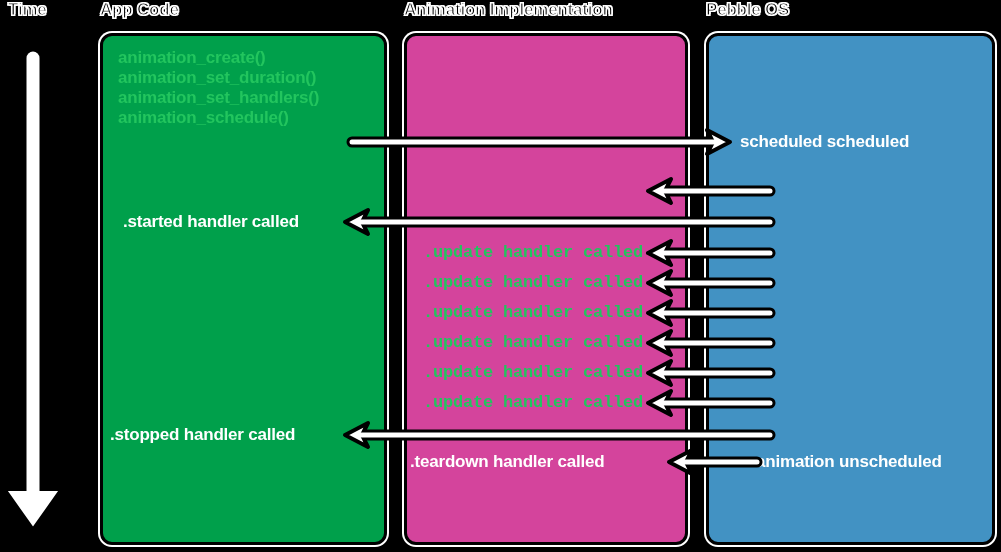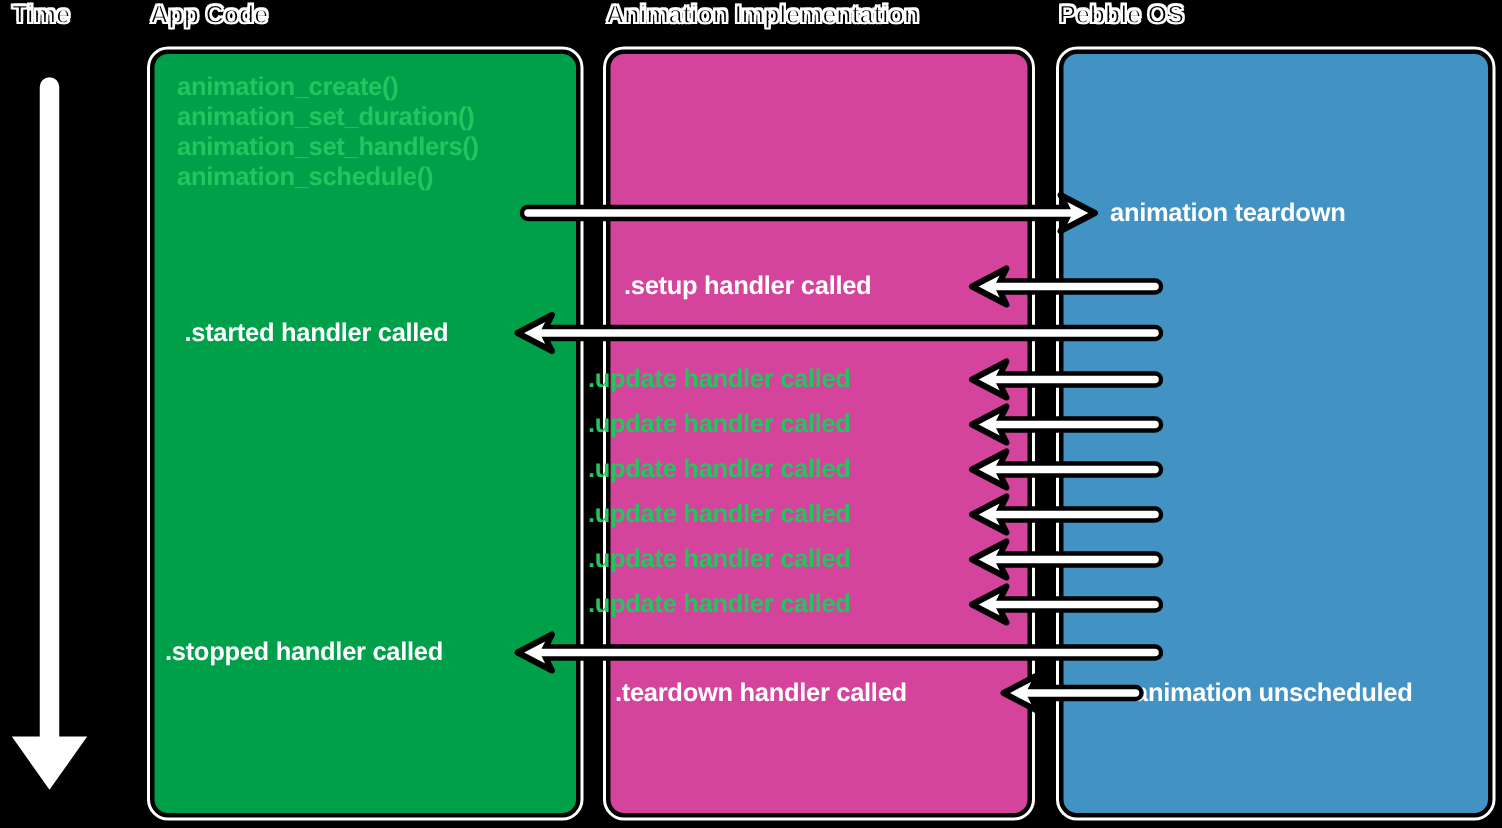--- a/index.html
+++ b/index.html
@@ -53,21 +53,21 @@
   .lines { position: absolute; z-index: 2; }
   .lines div {
     color: #22c55e;
     font-size: 17px;
     font-weight: bold;
     white-space: nowrap;
     letter-spacing: -0.2px;
   }
   #code-lines { left: 118px; top: 48px; }
   #code-lines div { line-height: 20px; height: 20px; }
-  #update-lines { left: 392px; top: 238px; }
+  #update-lines { left: 423px; top: 238px; font-family: Liberation Mono, monospace; }
   #update-lines div { line-height: 30px; height: 30px; }
   #arrow-layer {
     position: absolute;
     left: 0; top: 0;
     width: 1001px;
     height: 552px;
     z-index: 3;
     pointer-events: none;
   }
 </style>
@@ -87,32 +87,31 @@
 
   <div class="lines" id="code-lines">
       <div>animation_create()</div>
       <div>animation_set_duration()</div>
       <div>animation_set_handlers()</div>
       <div>animation_schedule()</div>
     </div>
   <div class="lbl" style="left:123px; top:211px;text-align:right;">.started handler called</div>
   <div class="lbl" style="left:110px; top:424px;">.stopped handler called</div>
 
-  <div class="lbl" style="left:416px; top:180px;">.setup handler called</div>
   <div class="lines" id="update-lines">
       <div>.update handler called</div>
       <div>.update handler called</div>
       <div>.update handler called</div>
       <div>.update handler called</div>
       <div>.update handler called</div>
       <div>.update handler called</div>
     </div>
   <div class="lbl" style="left:410px; top:451px;">.teardown handler called</div>
 
-  <div class="lbl" style="left:740px; top:131px;">animation teardown</div>
+  <div class="lbl" style="left:740px; top:131px;">scheduled scheduled</div>
   <div class="lbl" style="left:756px; top:451px;">animation unscheduled</div>
 
   <svg id="arrow-layer" viewBox="0 0 1001 552" xmlns="http://www.w3.org/2000/svg">
       <g>
         <line x1="33" y1="58" x2="33" y2="498" stroke="#000000" stroke-width="20" stroke-linecap="round"></line>
         <polygon points="4,489 62,489 33,530" fill="#FFFFFF" stroke="#000000" stroke-width="4" stroke-linejoin="round"></polygon>
         <line x1="33" y1="58" x2="33" y2="500" stroke="#FFFFFF" stroke-width="13" stroke-linecap="round"></line>
       </g>
       <g>
         <line x1="352" y1="142" x2="714" y2="142" stroke="#000000" stroke-width="11" stroke-linecap="round"></line>

